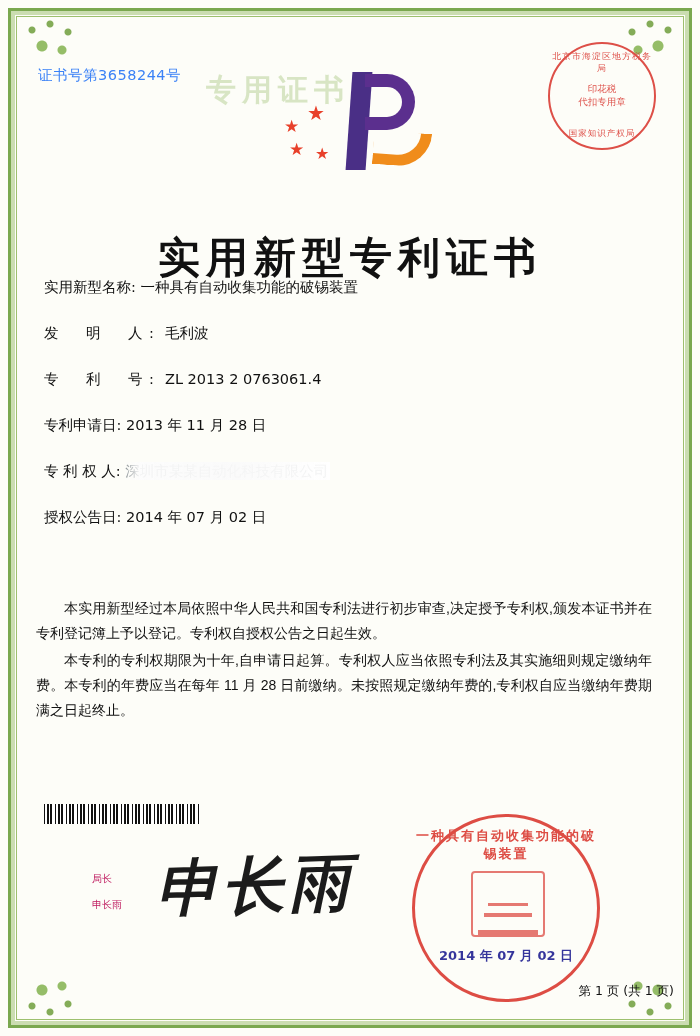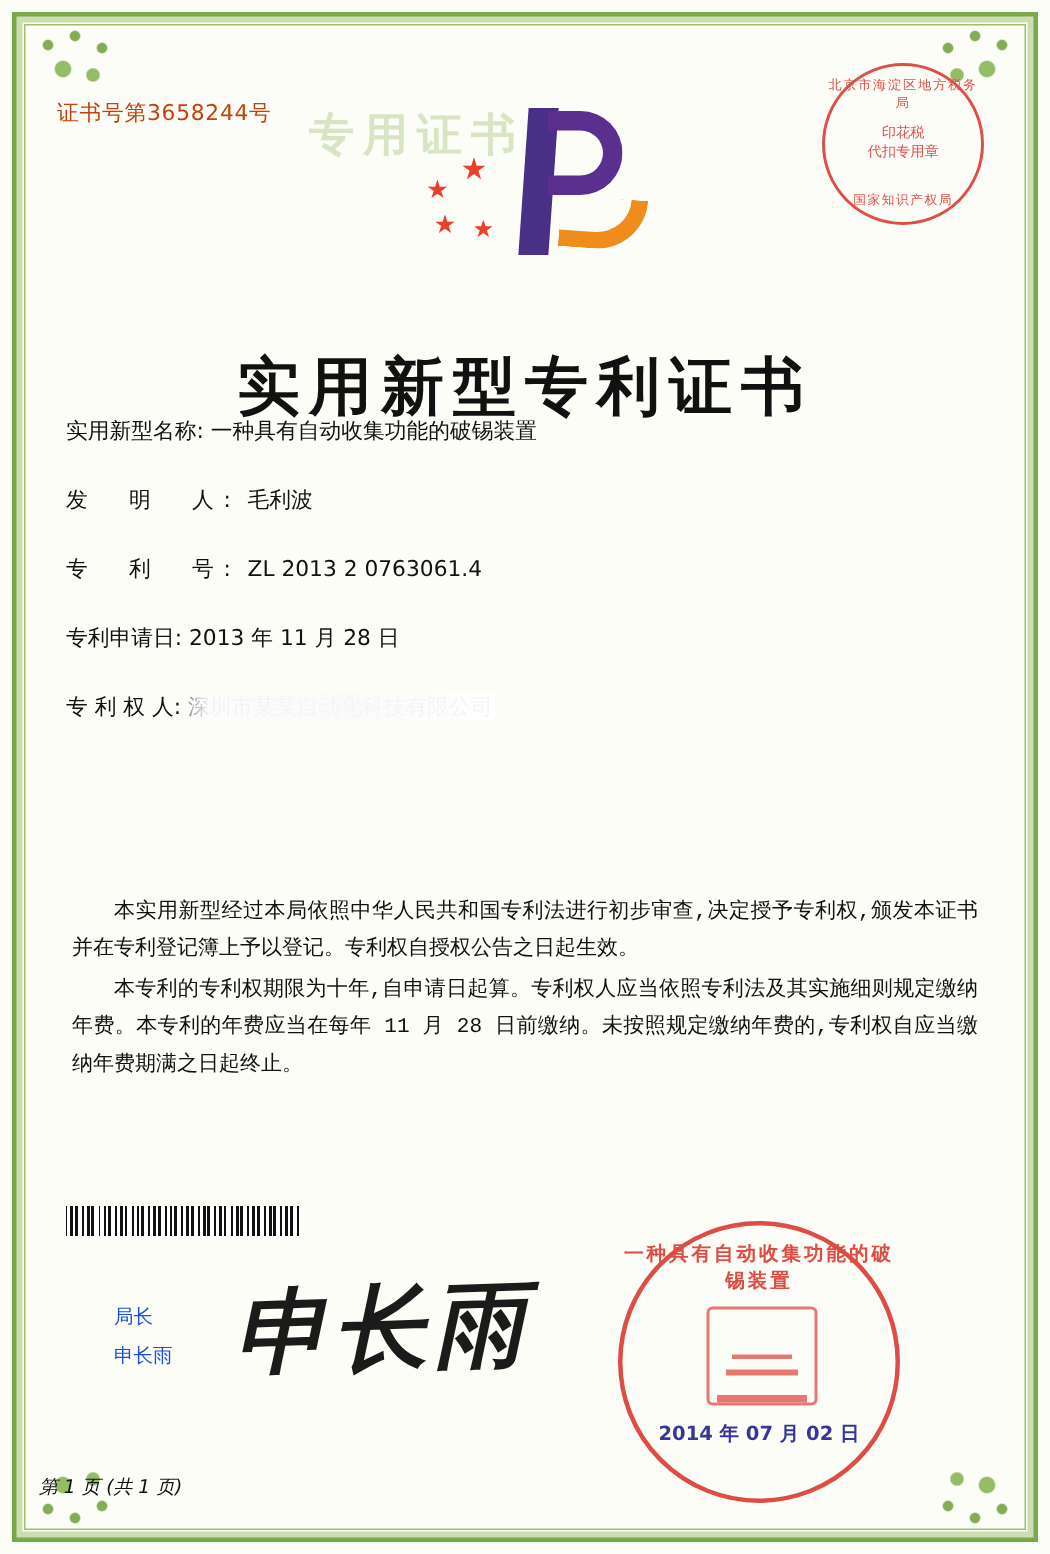--- a/index.html
+++ b/index.html
@@ -75,21 +75,21 @@
     right: 26px;
     bottom: 26px;
   }
 
   
   .serial {
     position: absolute;
     left: 12px;
     top: 40px;
     font-size: 14.5px;
-    color: #c2410c;
+    color: #3b82f6;
     letter-spacing: 0.5px;
     font-family: "DejaVu Sans", sans-serif;
   }
 
   
   .emblem {
     position: absolute;
     left: 255px;
     top: 40px;
     width: 160px;
@@ -249,28 +249,28 @@
     background: linear-gradient(90deg,
        rgba(255,255,255,0) 0%,
        rgba(252,252,252,0.92) 8%,
        rgba(250,250,250,0.96) 55%,
        rgba(255,255,255,0.9) 100%);
   }
 
   
   .body-text {
     position: absolute;
-    left: 22px;
+    left: 10px;
     right: 22px;
     top: 570px;
     font-size: 14px;
     line-height: 25px;
     color: #111;
     text-align: justify;
-    font-family: Liberation Mono, monospace;
+    font-family: Liberation Sans, sans-serif;
   }
   .body-text p {
     margin: 0 0 2px 0;
     text-indent: 28px;
   }
 
   
   .barcode {
     position: absolute;
     left: 18px;
@@ -278,25 +278,25 @@
     width: 156px;
     height: 20px;
     background: repeating-linear-gradient(90deg,
       #111 0 1px, #fff 1px 3px, #111 3px 5px, #fff 5px 6px,
       #111 6px 8px, #fff 8px 11px);
   }
 
   
   .sig-labels {
     position: absolute;
-    left: 50px;
+    left: 66px;
     top: 840px;
-    font-size: 13px;
+    font-size: 10px;
     line-height: 26px;
-    color: #1d4ed8;
+    color: #be185d;
     font-family: "DejaVu Sans", sans-serif;
   }
   .signature {
     position: absolute;
     left: 130px;
     top: 818px;
     font-size: 62px;
     color: #1b1b1b;
     font-family: "DejaVu Serif", serif;
     font-style: italic;
@@ -355,25 +355,24 @@
     color: #1a1a8f;
     font-family: "DejaVu Sans", sans-serif;
   }
 
   
   .footer {
     position: absolute;
     left: 0;
     right: 0;
     bottom: 10px;
-    text-align: left;
+    text-align: right;
     font-size: 12.5px;
     color: #111;
     font-family: "DejaVu Sans", sans-serif;
-    font-style: italic;
   }
 </style>
 </head>
 <body>
 
 <div class="page">
 
   <div class="border-pattern"></div>
   <div class="border-outer"></div>
   <div class="border-inner"></div>
@@ -428,20 +427,24 @@
       <div class="field">
         <span class="label">专利申请日:</span>
         <span class="value">2013 年 11 月 28 日</span>
       </div>
 
       <div class="field">
         <span class="label">专 利 权 人:</span>
         <span class="value masked">深圳市某某自动化科技有限公司</span>
       </div>
 
+      <div class="field">
+        <span class="label">授权公告日:</span>
+        <span class="value">2014 年 07 月 02 日</span>
+      </div>
 
     </div>
 
     <div class="body-text">
       <p>本实用新型经过本局依照中华人民共和国专利法进行初步审查,决定授予专利权,颁发本证书并在专利登记簿上予以登记。专利权自授权公告之日起生效。</p>
       <p>本专利的专利权期限为十年,自申请日起算。专利权人应当依照专利法及其实施细则规定缴纳年费。本专利的年费应当在每年 11 月 28 日前缴纳。未按照规定缴纳年费的,专利权自应当缴纳年费期满之日起终止。</p>
     </div>
 
     <div class="barcode"></div>
 

